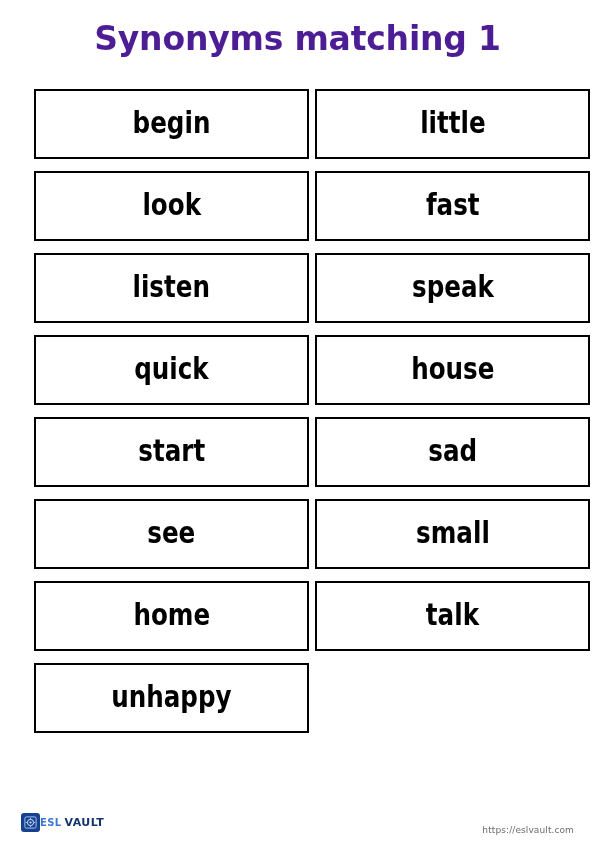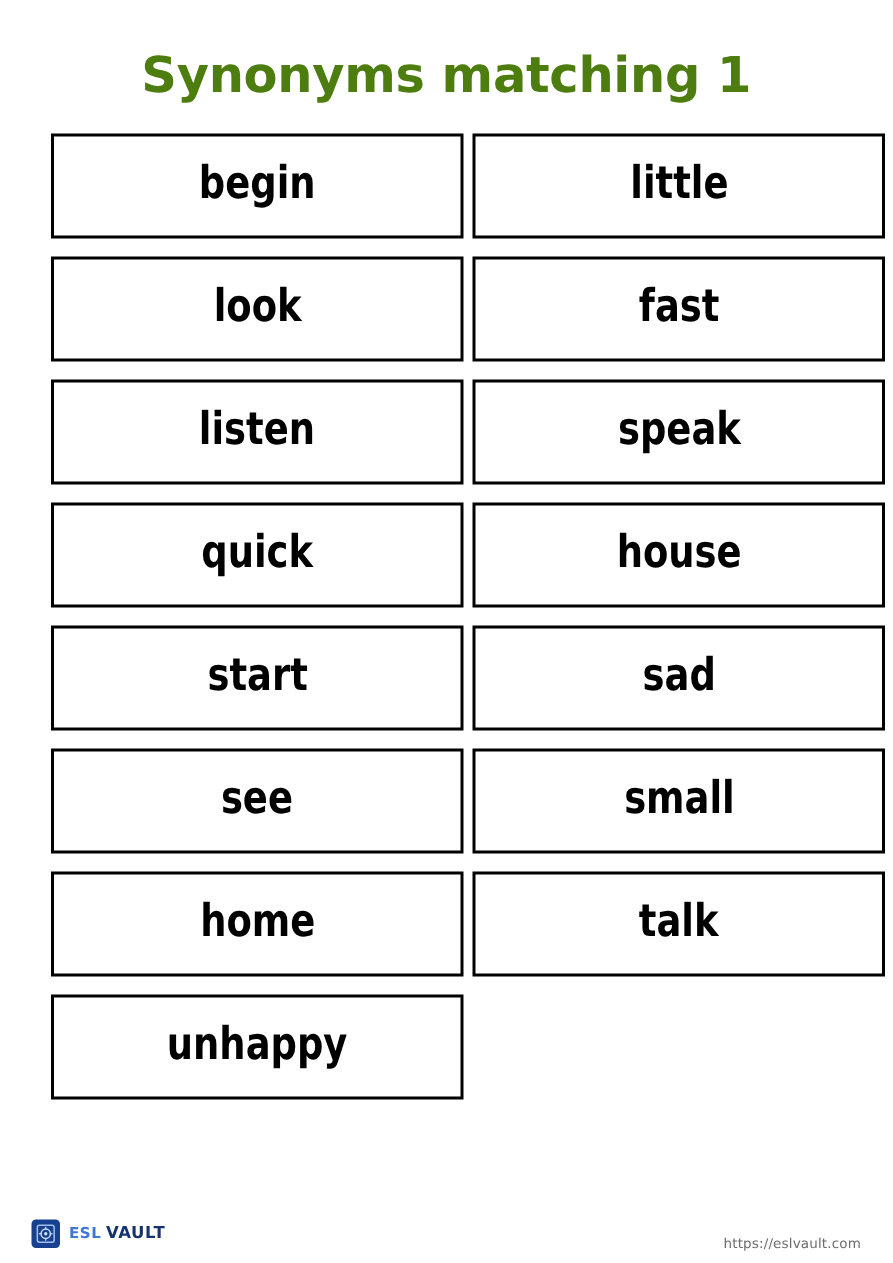--- a/index.html
+++ b/index.html
@@ -20,24 +20,24 @@
     width: 595px;
     height: 842px;
     box-sizing: border-box;
   }
 
   .page-title {
     text-align: center;
     font-family: "DejaVu Sans", sans-serif;
     font-size: 33px;
     font-weight: 600;
-    color: #4d7c0f;
+    color: #4c1d95;
     letter-spacing: -0.2px;
     margin: 0;
-    padding-top: 28px;
+    padding-top: 17px;
     height: 46px;
     line-height: 44px;
   }
 
   .card-grid {
     position: absolute;
     left: 34px;
     top: 89px;
     width: 556px;
     display: flex;
@@ -80,21 +80,20 @@
     padding: 0 21px;
     box-sizing: border-box;
     display: flex;
     align-items: center;
     justify-content: space-between;
   }
 
   .brand {
     display: flex;
     align-items: center;
-    gap: 6px;
     text-align: right;
   }
 
   .brand-icon {
     width: 19px;
     height: 19px;
     border-radius: 3px;
     background: #17418f;
     display: flex;
     align-items: center;

